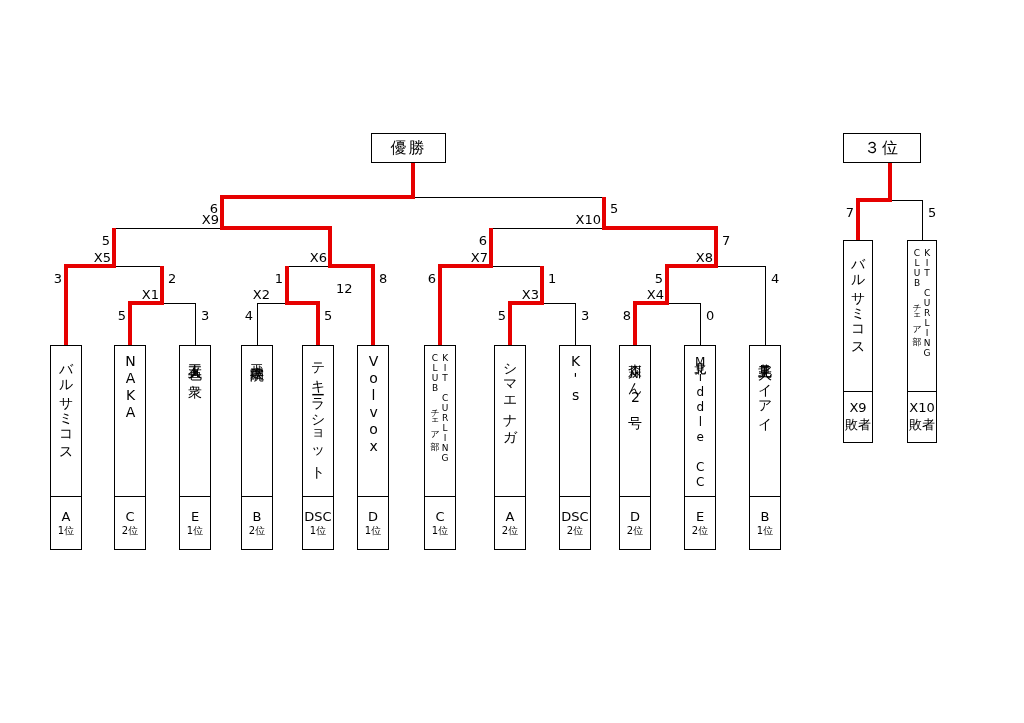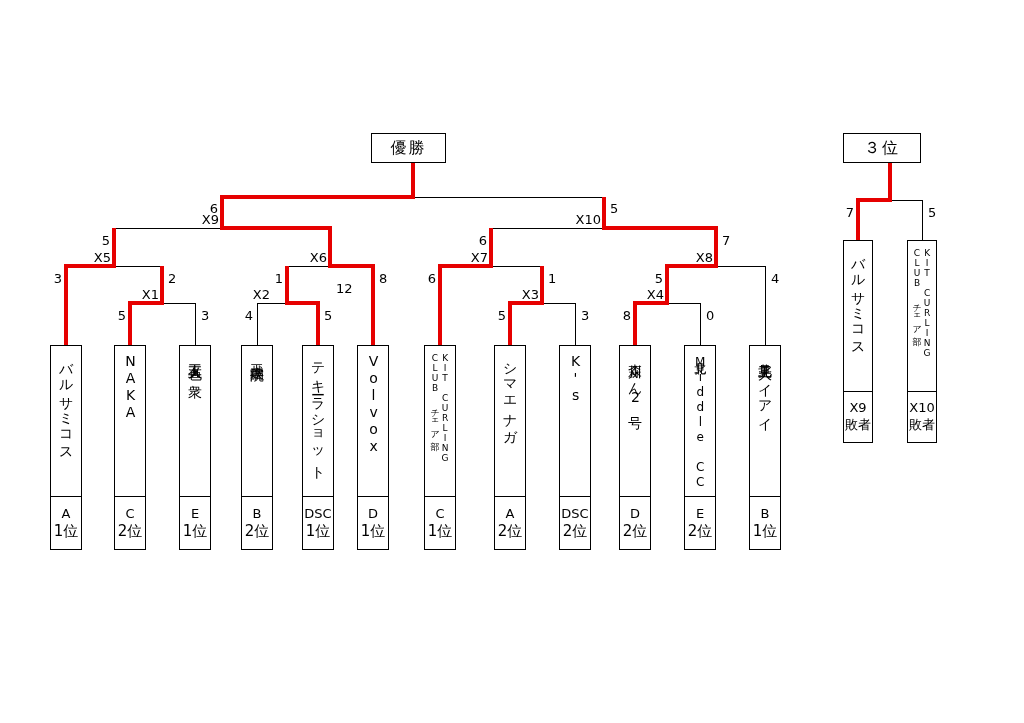--- a/index.html
+++ b/index.html
@@ -23,21 +23,21 @@
               display:flex; justify-content:center; align-items:flex-start;
               padding-top:7px; background:#fff; overflow:hidden; }
   .vname { writing-mode:vertical-rl; text-orientation:upright;
            font-size:14px; line-height:1.08; letter-spacing:1px; }
   .vname.mid  { font-size:12px; line-height:1.05; }
   .vname.tiny { font-size:9px;  line-height:1.12; letter-spacing:0; }
   .seed-box { height:54px; border:1px solid var(--line); box-sizing:border-box;
               margin-top:-1px; display:flex; flex-direction:column; align-items:center;
               justify-content:center; background:#fff; }
   .seed-group { font-size:13px; line-height:1.25; }
-  .seed-rank  { font-size:15px; line-height:1.25; }
+  .seed-rank  { font-size:10px; line-height:1.25; }
   
   .score { position:absolute; width:22px; font-size:13px; }
   .score.ra { text-align:right; }
   .mlabel { position:absolute; width:30px; font-size:13px; text-align:right; }
   .loser-box { height:52px; border:1px solid var(--line); box-sizing:border-box;
                margin-top:-1px; display:flex; flex-direction:column; align-items:center;
                justify-content:center; background:#fff; font-size:13px; line-height:1.3; }
 </style>
 </head>
 <body>

